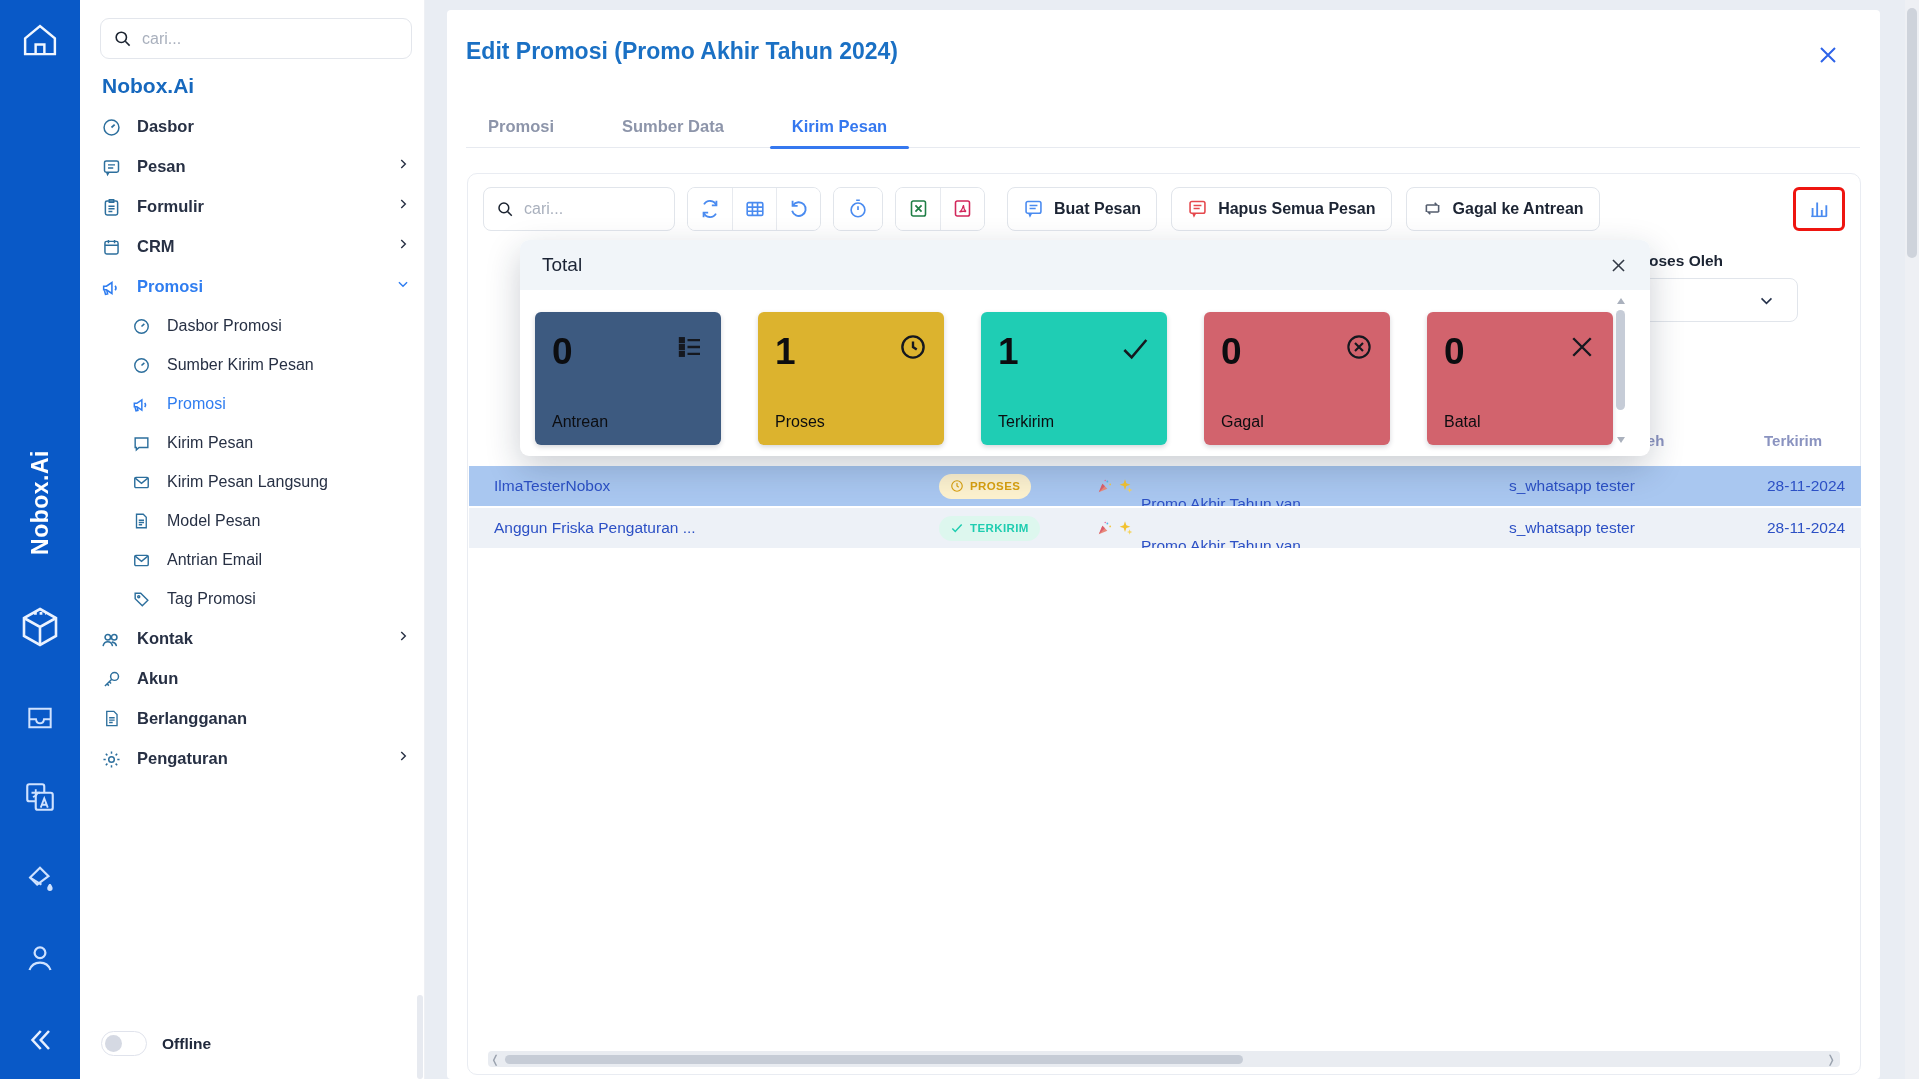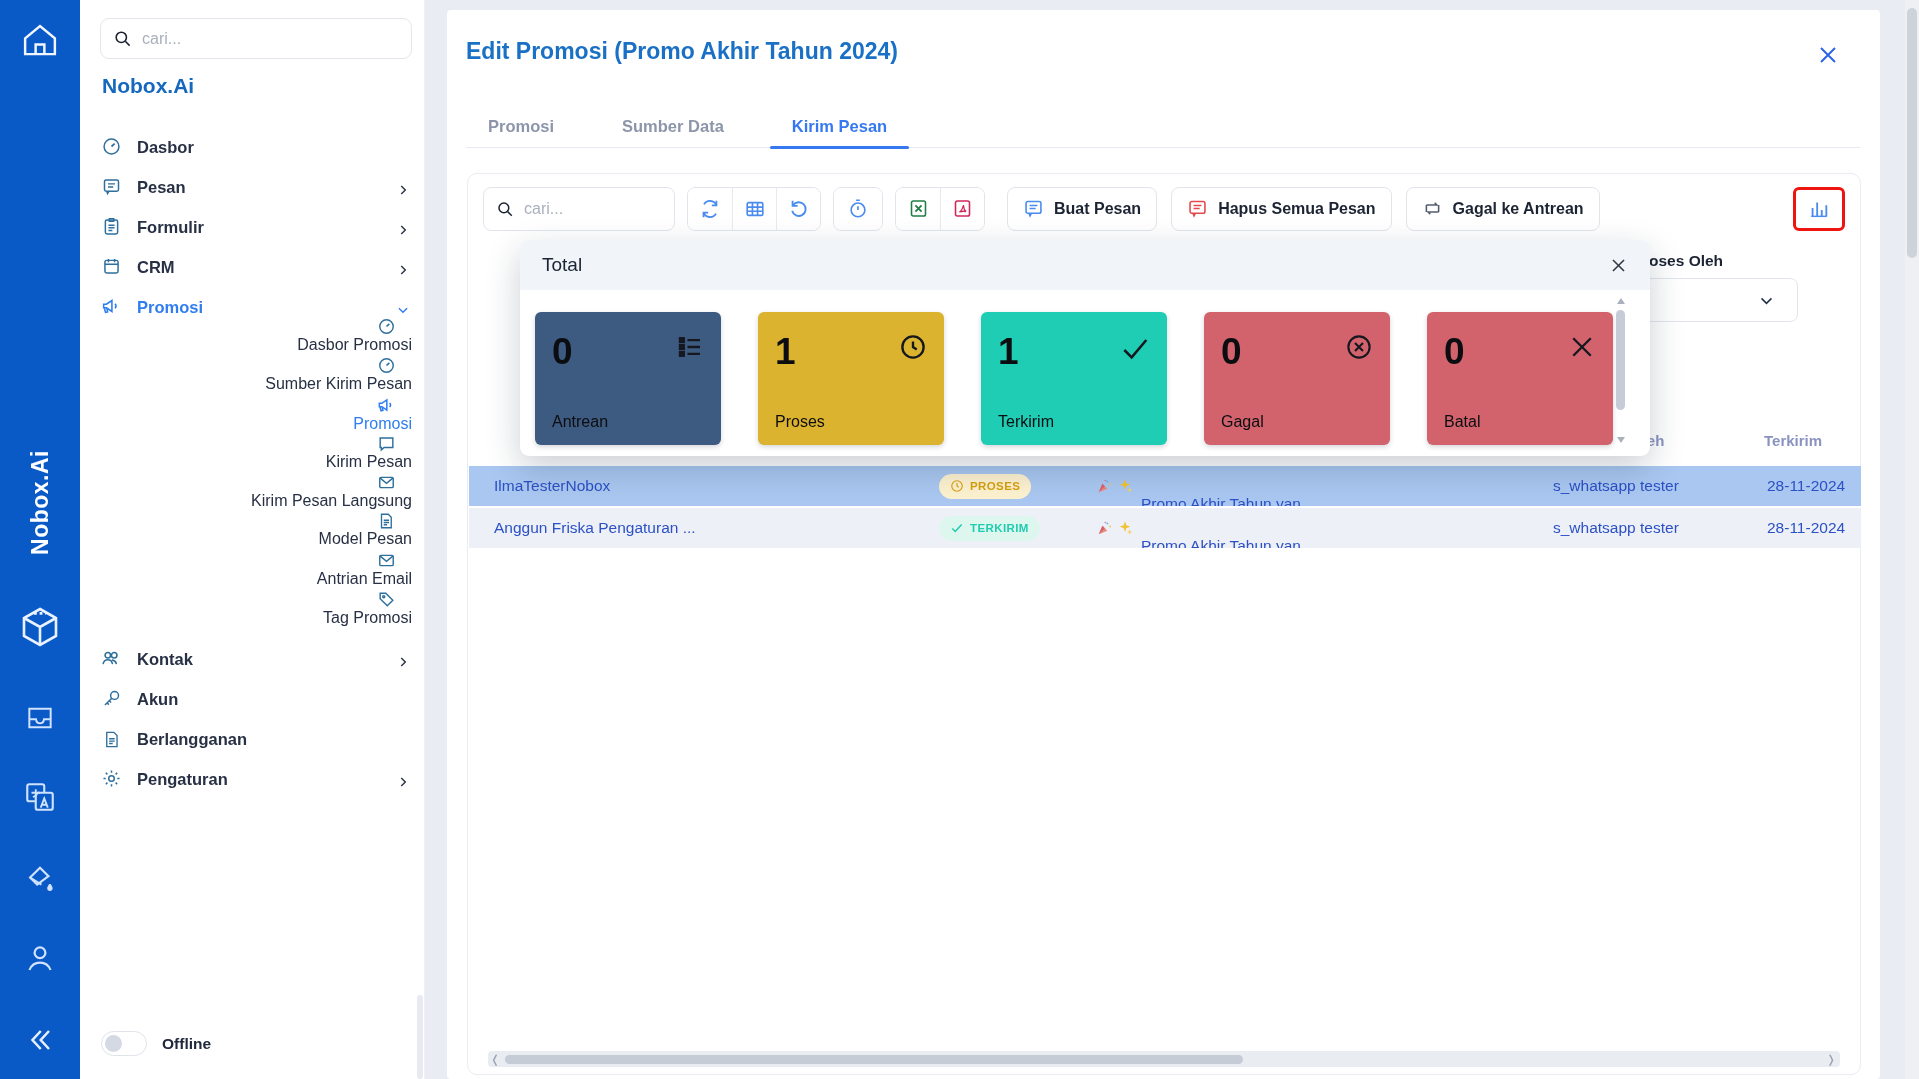--- a/index.html
+++ b/index.html
@@ -14,25 +14,25 @@
   .rail-brand-box span { transform:rotate(-90deg); white-space:nowrap; color:#fff; font-size:23px; font-weight:700; letter-spacing:.5px; }
 
   
   .sidebar { position:absolute; left:80px; top:0; width:345px; height:1079px; background:#fff; z-index:55; border-right:1px solid #eef0f4; }
   .sb-scroll { position:absolute; right:1px; top:995px; width:6px; height:84px; background:#e7eaf0; border-radius:3px; }
   .sb-search { position:absolute; left:20px; top:18px; width:312px; height:41px; border:1px solid #e3e6ec; border-radius:9px; display:flex; align-items:center; padding:0 12px; background:#fff; }
   .sb-search input { border:none; outline:none; flex:1; margin-left:10px; font-size:16px; font-family:inherit; color:#232e4d; background:transparent; }
   .sb-search input::placeholder { color:#a9b0bd; }
   .sb-brand { position:absolute; left:22px; top:74px; font-size:21px; font-weight:700; color:#1668be; }
   .menu { position:absolute; left:20px; top:117px; width:312px; display:flex; flex-direction:column; }
-  .mi { height:40px; display:flex; align-items:flex-end; cursor:pointer; }
+  .mi { height:40px; display:flex; align-items:flex-start; cursor:pointer; }
   .mi .ic { width:22px; display:flex; justify-content:center; margin-right:15px; }
   .mi .lbl { font-size:16.5px; font-weight:600; color:#273044; }
   .mi .chev { margin-left:auto; margin-right:2px; }
-  .mi.sub { height:39px; padding-left:30px;flex-direction:column; }
+  .mi.sub { height:39px; padding-left:30px; }
   .mi.sub .lbl { font-weight:500; font-size:16px; }
   .mi.active .lbl { color:#2f7df0; }
   .sb-offline { position:absolute; left:21px; top:1031px; display:flex; align-items:center; }
   .toggle { width:46px; height:25px; border:1.5px solid #e0e3ec; border-radius:13px; background:#fff; position:relative; cursor:pointer; }
   .toggle .knob { position:absolute; left:3px; top:2.5px; width:17px; height:17px; border-radius:50%; background:#d5d9e3; }
   .sb-offline .lbl { margin-left:15px; font-size:15.5px; font-weight:600; color:#20293c; }
 
   
   .card { position:absolute; left:447px; top:10px; width:1433px; height:1069px; background:#fff; border-radius:4px; }
   .page-title { position:absolute; left:19px; top:28px; font-size:23px; font-weight:700; color:#1a70c4; }
@@ -64,21 +64,21 @@
 
   .rows { position:absolute; left:1px; top:292px; width:1392px; }
   .trow { position:relative; height:40px; overflow:hidden; font-size:15.5px; }
   .trow.selected { background:#a9c7f0; }
   .trow.alt { background:#edf1f7; height:42px; border-top:2px solid #fff; }
   .cell { position:absolute; top:0; bottom:0; display:flex; align-items:center; white-space:nowrap; }
   .c-name { left:25px; color:#2c50c5; cursor:pointer; }
   .c-status { left:470px; }
   .c-camp { left:627px; color:#2c50c5; }
   .c-camp .ctext { margin-left:8px; cursor:pointer;margin-top:35px; }
-  .c-oleh { left:1084px; color:#2c50c5; }
+  .c-oleh { left:1040px; color:#2c50c5; }
   .c-date { left:1298px; width:90px; overflow:hidden; color:#2c50c5; }
   .badge { display:flex; align-items:center; gap:6px; height:25px; padding:0 11px; border-radius:13px; font-size:11.5px; font-weight:700; letter-spacing:.4px; }
   .badge.proses { background:#fdf2cf; color:#d9a00e; }
   .badge.terkirim { background:#ddf7ee; color:#1fcdb0; }
 
   .hscroll { position:absolute; left:20px; bottom:7px; width:1352px; height:16px; background:#e9ecf1; border-radius:4px; display:flex; align-items:center; }
   .hscroll .arrow { width:14px; text-align:center; color:#9aa2ae; font-size:11px; line-height:16px; }
   .hscroll .thumb { position:absolute; left:17px; width:738px; height:9px; background:#c6ccd6; border-radius:5px; cursor:pointer; }
   .hscroll .arrow.r { position:absolute; right:2px; }
 

